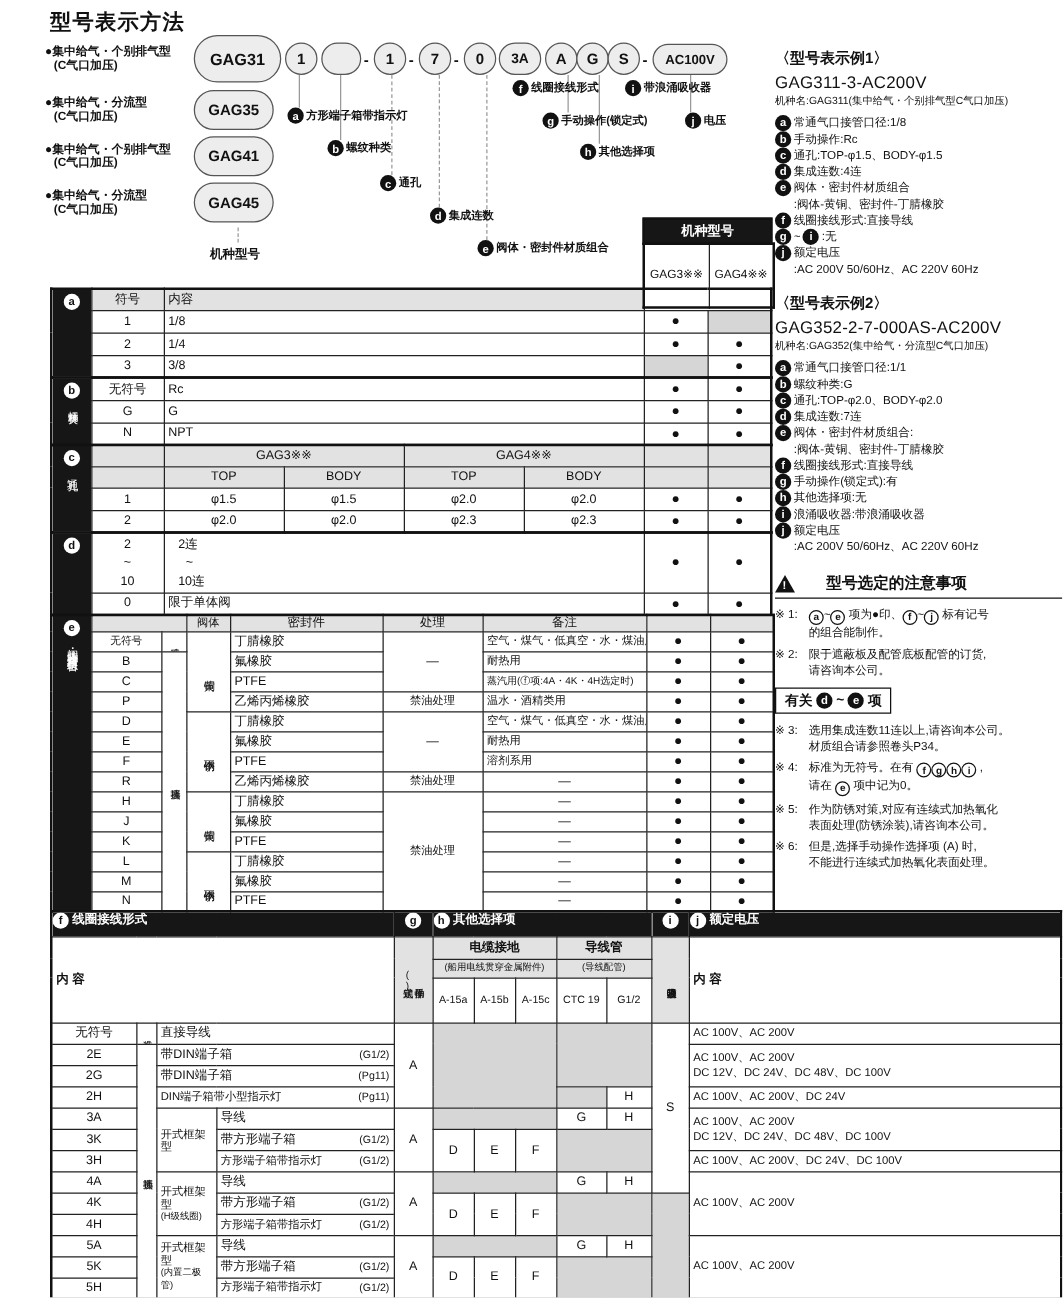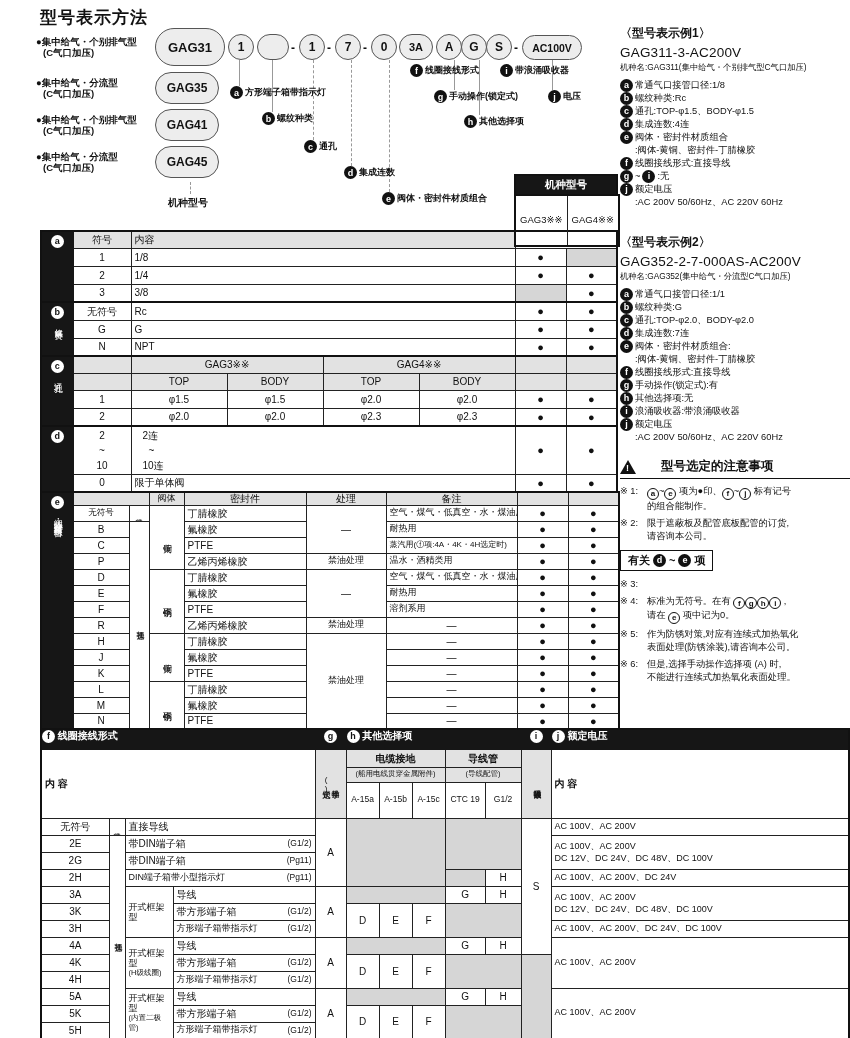--- a/index.html
+++ b/index.html
@@ -740,37 +740,37 @@
       <td style="font-size:9px;">
             <div class="it">
               <span>方形端子箱带指示灯</span>
               <span class="sz">(G1/2)</span>
             </div>
           </td>
     </tr>
   </tbody>
     </table>
 
-  <div class="rcblock" style="top:25px;">
+  <div class="rcblock" style="top:38px;">
     <div class="extitle">〈型号表示例1〉</div>
     <div class="exmodel">GAG311-3-AC200V</div>
     <div class="exmachine">机种名:GAG311(集中给气・个别排气型C气口加压)</div>
     <div>
 
     <div class="ex-item">
           <span class="line">
             <span class="cb">a</span>
             <span>常通气口接管口径:1/8</span>
           </span>
           
         </div>
         <div class="ex-item">
           <span class="line">
             <span class="cb">b</span>
-            <span>螺纹种类:Rc</span>
+            <span>手动操作:Rc</span>
           </span>
           
         </div>
         <div class="ex-item">
           <span class="line">
             <span class="cb">c</span>
             <span>通孔:TOP-φ1.5、BODY-φ1.5</span>
           </span>
           
         </div>
@@ -910,20 +910,21 @@
     </div>
     <div class="kwbox">
       <span>有关</span>
         <span class="cb">d</span>
         <span>~</span>
         <span class="cb">e</span>
         <span>项</span>
     </div>
     <div class="note">
       <span class="nno">※ 3:</span>
+      <span class="ntext"><span>选用集成连数11连以上,请咨询本公司。</span><br><span>材质组合请参照卷头P34。</span></span>
     </div>
     <div class="note">
       <span class="nno">※ 4:</span>
       <span class="ntext"><span>标准为无符号。在有 </span><span class="co">f</span><span class="co">g</span><span class="co">h</span><span class="co">i</span><span> ,</span><br><span>请在 </span><span class="co">e</span><span> 项中记为0。</span></span>
     </div>
     <div class="note">
       <span class="nno">※ 5:</span>
       <span class="ntext"><span>作为防锈对策,对应有连续式加热氧化</span><br><span>表面处理(防锈涂装),请咨询本公司。</span></span>
     </div>
     <div class="note">

